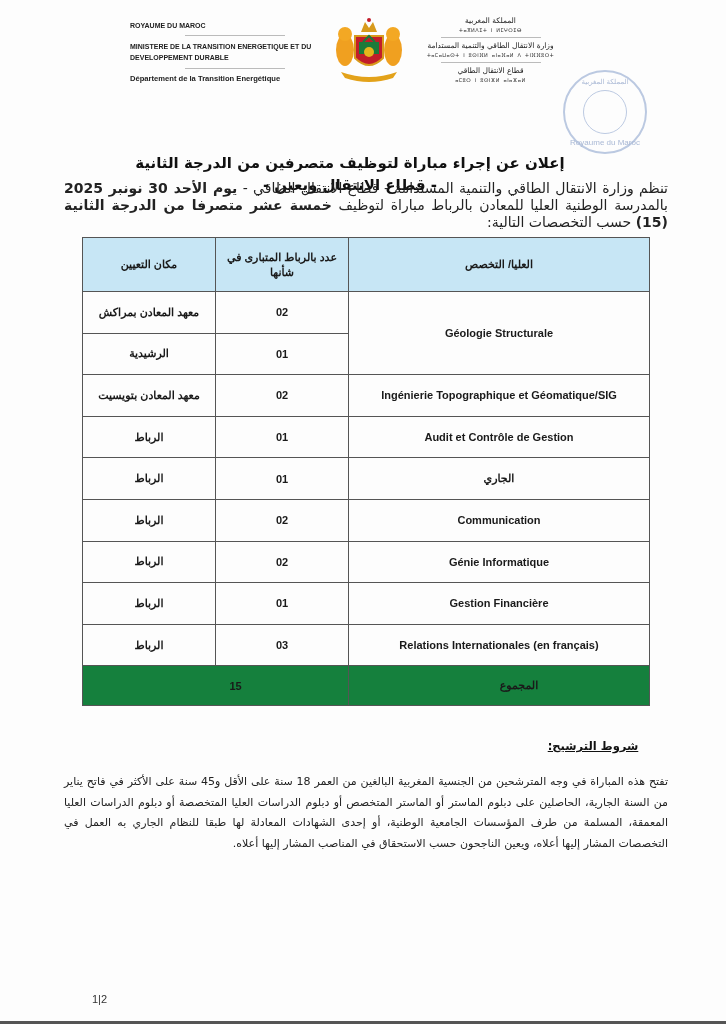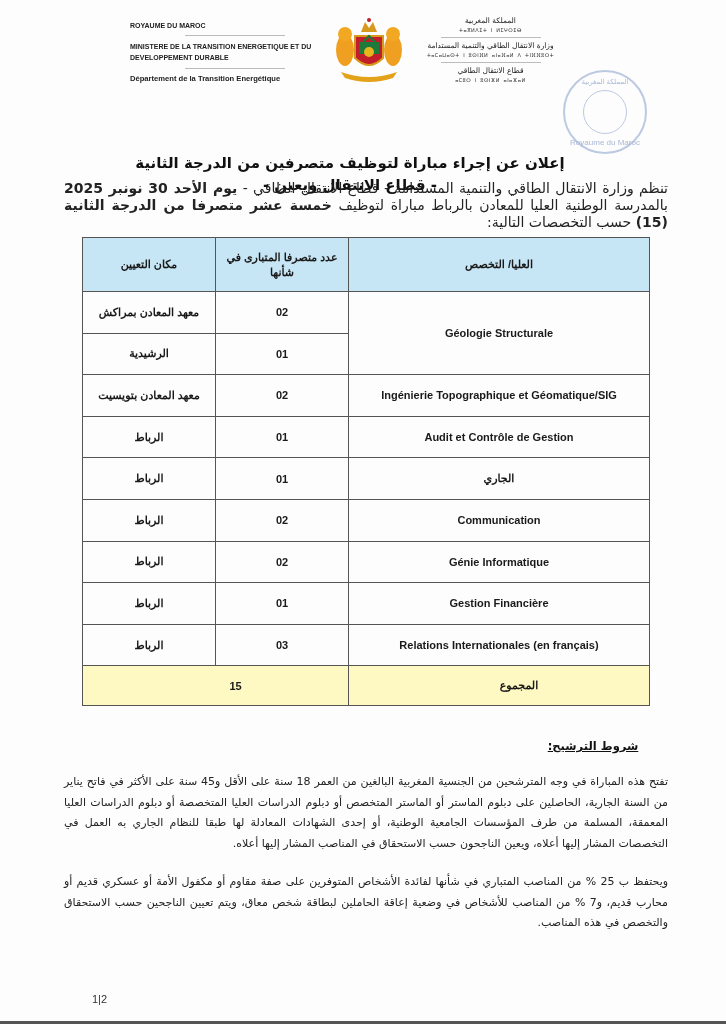--- a/index.html
+++ b/index.html
@@ -32,21 +32,21 @@
   .intro b { font-weight: bold; }
 
   
   .tbl { position: absolute; left: 82px; top: 237px; width: 567px; border-collapse: collapse; direction: rtl; table-layout: fixed; }
   .tbl td, .tbl th { border: 1px solid #555; text-align: center; vertical-align: middle; font-size: 11px; font-weight: bold; color: #1a1a1a; font-family: "Liberation Sans", sans-serif; }
   .tbl th { background: #c7e6f5; height: 54px; font-size: 11px; line-height: 15px; }
   .tbl td { height: 41.6px; }
   .tbl .c-spec { width: 301px; }
   .tbl .c-num { width: 133px; }
   .tbl .c-loc { width: 133px; }
-  .tbl .total td { background: #fef9c3; height: 40px; padding-left: 40px; }
+  .tbl .total td { background: #15803d; height: 40px; padding-left: 40px; }
 
   
   .cond-title { position: absolute; left: 520px; top: 739px; width: 146px; direction: rtl; text-align: center; font-weight: bold; font-size: 11.5px; text-decoration: underline; color: #111; }
   .para { position: absolute; left: 64px; width: 604px; direction: rtl; text-align: justify; font-size: 11px; line-height: 20.5px; color: #222; }
   .p1 { top: 772px; }
   .p2 { top: 872px; }
 
   .pagenum { position: absolute; left: 92px; top: 993px; font-size: 11px; font-family: "Liberation Sans", sans-serif; color: #333; }
 </style>
 </head>
@@ -105,21 +105,21 @@
 
   <table class="tbl">
     <colgroup>
       <col class="c-spec">
         <col class="c-num">
         <col class="c-loc">
     </colgroup>
     <tbody>
         <tr>
       <th>العليا/ التخصص</th>
-      <th>عدد متصرفا المتبارى في شأنها</th>
+      <th>عدد بالرباط المتبارى في شأنها</th>
       <th>مكان التعيين</th>
     </tr>
     <tr>
       <td rowspan="2">Géologie Structurale</td>
       <td>02</td>
       <td>معهد المعادن بمراكش</td>
     </tr>
     <tr>
       <td>01</td>
       <td>الرشيدية</td>
@@ -161,16 +161,15 @@
     </tr>
     <tr class="total">
       <td>المجموع</td>
       <td colspan="2">15</td>
     </tr>
   </tbody>
     </table>
 
   <div class="cond-title">شروط الترشيح:</div>
   <div class="para p1">تفتح هذه المباراة في وجه المترشحين من الجنسية المغربية البالغين من العمر 18 سنة على الأقل و45 سنة على الأكثر في فاتح يناير من السنة الجارية، الحاصلين على دبلوم الماستر أو الماستر المتخصص أو دبلوم الدراسات العليا المتخصصة أو دبلوم الدراسات العليا المعمقة، المسلمة من طرف المؤسسات الجامعية الوطنية، أو إحدى الشهادات المعادلة لها طبقا للنظام الجاري به العمل في التخصصات المشار إليها أعلاه، ويعين الناجحون حسب الاستحقاق في المناصب المشار إليها أعلاه.</div>
-  <div class="para p2">ويحتفظ ب 25 % من المناصب المتباري في شأنها لفائدة الأشخاص المتوفرين على صفة مقاوم أو مكفول الأمة أو عسكري قديم أو محارب قديم، و7 % من المناصب للأشخاص في وضعية إعاقة الحاملين لبطاقة شخص معاق، ويتم تعيين الناجحين حسب الاستحقاق والتخصص في هذه المناصب.</div>
 
   <div class="pagenum">1|2</div>
 </div>
 
 </body></html>

